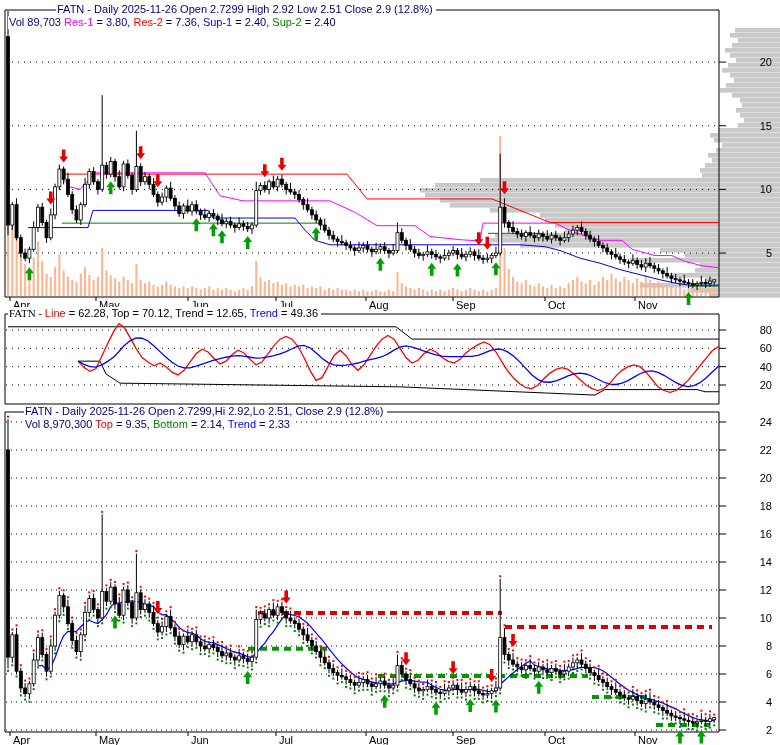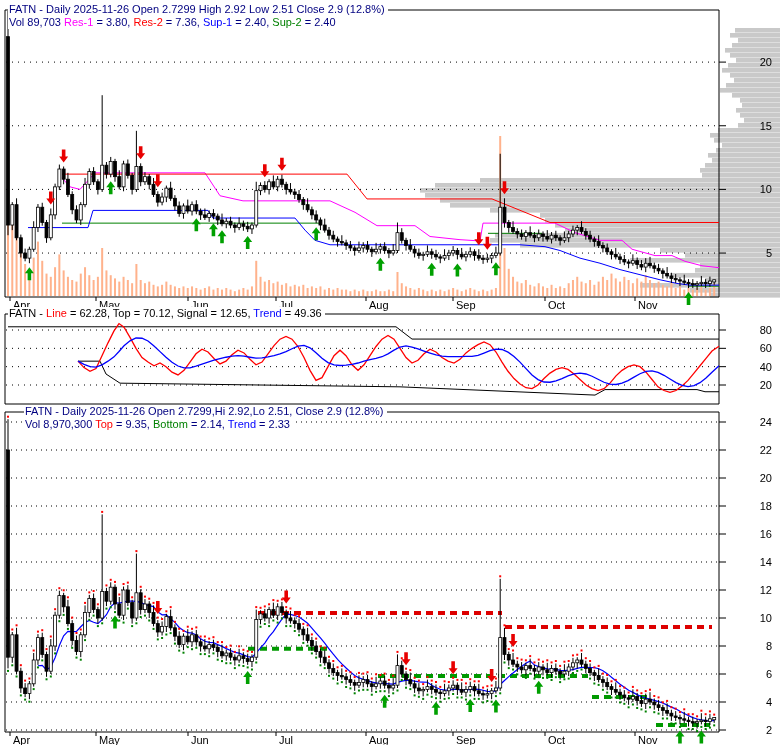--- a/index.html
+++ b/index.html
@@ -9,26 +9,26 @@
   .ptitle{position:absolute;z-index:5;font-size:11px;line-height:13px;white-space:nowrap;}
   .ptitle .tl{display:inline-block;background:#fff;padding:0 3px 0 1px;}
   .ptitle .row{height:13px;}
 </style>
 </head>
 <body>
 
 <div id="stage">
 
   <div class="ptitle" style="left:8px;top:3px;">
-    <div class="row"><span class="tl" style="color:#000080;">FATN - Daily 2025-11-26 Open 2.7299  High 2.92  Low 2.51  Close 2.9 (12.8%)</span></div>
+    <div class="row"><span class="tl" style="color:#000080;margin-left:48px;">FATN - Daily 2025-11-26 Open 2.7299  High 2.92  Low 2.51  Close 2.9 (12.8%)</span></div>
     <div class="row"><span class="tl" id="t1l2"><span style="color: rgb(0, 0, 128);">Vol 89,703 </span><span style="color: rgb(255, 0, 255);">Res-1</span><span style="color: rgb(0, 0, 128);"> = 3.80, </span><span style="color: rgb(255, 0, 0);">Res-2</span><span style="color: rgb(0, 0, 128);"> = 7.36, </span><span style="color: rgb(0, 0, 255);">Sup-1</span><span style="color: rgb(0, 0, 128);"> = 2.40, </span><span style="color: rgb(0, 128, 0);">Sup-2</span><span style="color: rgb(0, 0, 128);"> = 2.40</span></span></div>
   </div>
 
   <div class="ptitle" style="left:8px;top:307px;">
-    <div class="row"><span class="tl" id="t2l1"><span style="color: rgb(0, 0, 0);">FATN - </span><span style="color: rgb(255, 0, 0);">Line</span><span style="color: rgb(0, 0, 0);"> = 62.28, Top = 70.12, Signal = 12.65, </span><span style="color: rgb(0, 0, 255);">Trend</span><span style="color: rgb(0, 0, 0); margin-top: 7px;"> = 49.36</span></span></div>
+    <div class="row"><span class="tl" id="t2l1"><span style="color: rgb(0, 0, 0); font-family: Liberation Serif, serif;">FATN - </span><span style="color: rgb(255, 0, 0);">Line</span><span style="color: rgb(0, 0, 0);"> = 62.28, Top = 70.12, Trend = 12.65, </span><span style="color: rgb(0, 0, 255);">Trend</span><span style="color: rgb(0, 0, 0); margin-top: 7px;"> = 49.36</span></span></div>
   </div>
 
   <div class="ptitle" style="left:24px;top:405px;">
     <div class="row"><span class="tl" style="color:#000080;">FATN - Daily 2025-11-26 Open 2.7299,Hi 2.92,Lo 2.51, Close 2.9 (12.8%)</span></div>
     <div class="row"><span class="tl" id="t3l2"><span style="color: rgb(0, 0, 128);">Vol 8,970,300 </span><span style="color: rgb(255, 0, 0);">Top</span><span style="color: rgb(0, 0, 128);"> = 9.35, </span><span style="color: rgb(0, 128, 0);">Bottom</span><span style="color: rgb(0, 0, 128);"> = 2.14, </span><span style="color: rgb(0, 0, 255);">Trend</span><span style="color: rgb(0, 0, 128);"> = 2.33</span></span></div>
   </div>
 
   <svg id="p1" class="panel-svg" style="top:0;" width="780" height="312">
       <g>
         <rect x="735" y="28" width="45" height="4.6" fill="#c9c9c9"></rect>

